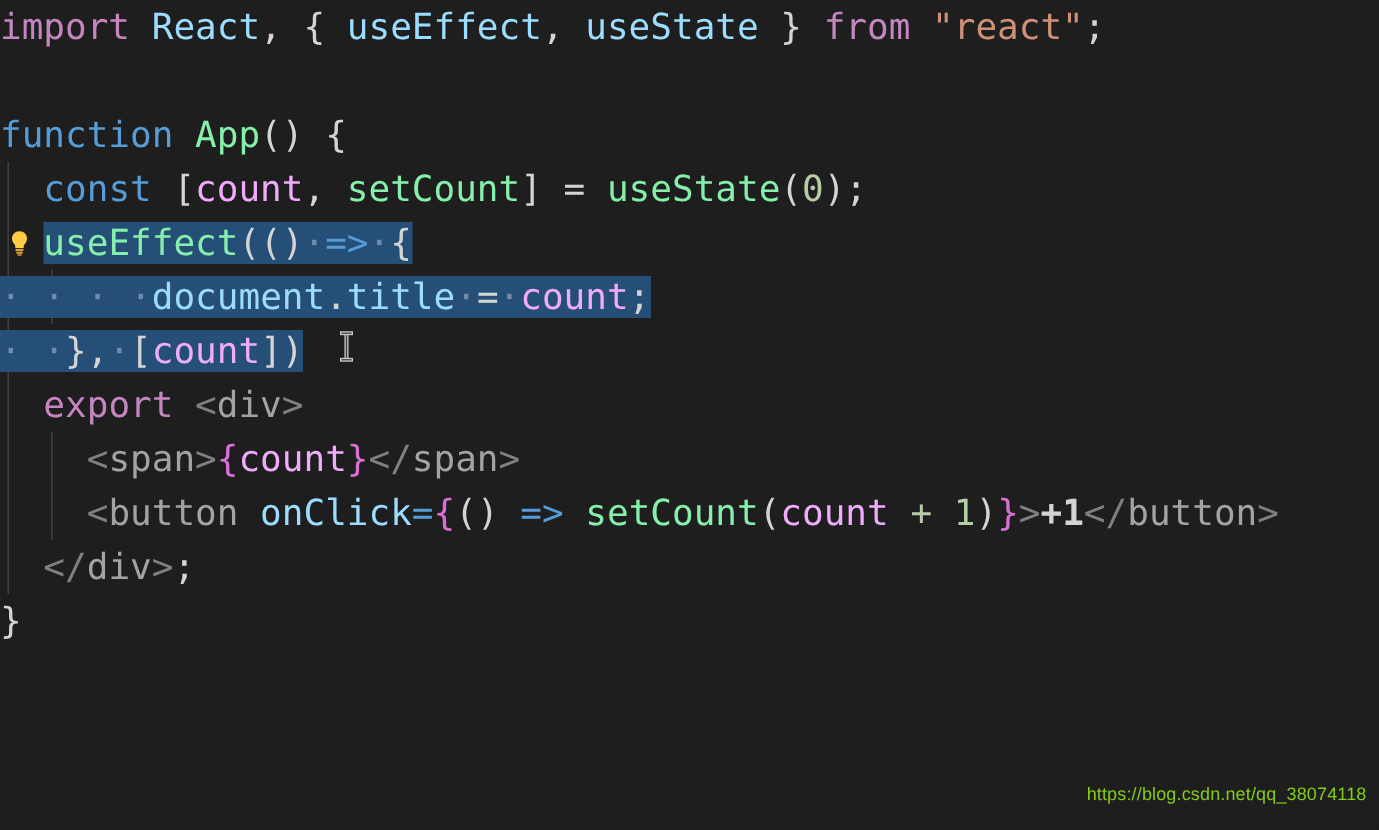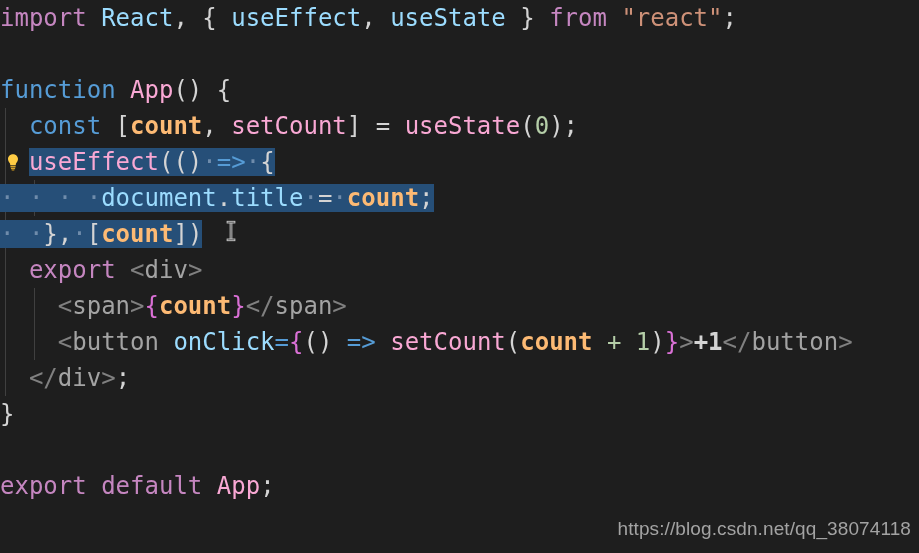--- a/index.html
+++ b/index.html
@@ -32,22 +32,22 @@
     line-height: 36px;
     white-space: pre;
     padding-left: 0px;
     color: #d4d4d4;
   }
   
   .k-import   { color: #c586c0; }   
   .k-ctrl     { color: #c586c0; }
   .k-decl     { color: #569cd6; text-align: center; }   
   .k-ident    { color: #9cdcfe; }   
-  .k-func     { color: #f9a8d4; }   
-  .k-teal     { color: #fdba74; font-weight: bold; }   
+  .k-func     { color: #86efac; }   
+  .k-teal     { color: #f0abfc; }   
   .k-str      { color: #ce9178; }   
   .k-num      { color: #b5cea8; }   
   .k-plain    { color: #d4d4d4; }   
   .k-brace    { color: #da70d6; }   
   .k-tag      { color: #a3a3a3; }   
   .k-angle    { color: #808080; }   
   .k-arrow    { color: #569cd6; }
   .k-text     { color: #d4d4d4; font-weight: bold; }  
 
   
@@ -79,22 +79,22 @@
     top: 216px;
     width: 14px;
     height: 22px;
   }
   
   .watermark {
     position: absolute;
     right: 8px;
     bottom: 6px;
     font-family: "Liberation Sans", sans-serif;
-    font-size: 19px;
-    color: #a3a3a3;
+    font-size: 12px;
+    color: #84cc16;
     letter-spacing: 0.1px;
   }
 </style>
 </head>
 <body>
 
 <div id="editor">
 
   <div class="indent-guide" style="left:5px; top:108px; height:36px;"></div>
   <div class="indent-guide" style="left:5px; top:144px; height:36px;"></div>
@@ -129,21 +129,20 @@
     <div class="line"><span class="k-plain">    </span><span class="k-angle">&lt;</span><span class="k-tag">span</span><span class="k-angle">&gt;</span><span class="k-brace">{</span><span class="k-teal">count</span><span class="k-brace">}</span><span class="k-angle">&lt;/</span><span class="k-tag">span</span><span class="k-angle">&gt;</span></div>
 
     <div class="line"><span class="k-plain">    </span><span class="k-angle">&lt;</span><span class="k-tag">button</span><span class="k-plain"> </span><span class="k-ident">onClick</span><span class="k-arrow">=</span><span class="k-brace">{</span><span class="k-plain">()</span><span class="k-plain"> </span><span class="k-arrow">=&gt;</span><span class="k-plain"> </span><span class="k-func">setCount</span><span class="k-plain">(</span><span class="k-teal">count</span><span class="k-plain"> </span><span class="k-num">+</span><span class="k-plain"> </span><span class="k-num">1</span><span class="k-plain">)</span><span class="k-brace">}</span><span class="k-angle">&gt;</span><span class="k-text">+1</span><span class="k-angle">&lt;/</span><span class="k-tag">button</span><span class="k-angle">&gt;</span></div>
 
     <div class="line"><span class="k-plain">  </span><span class="k-angle">&lt;/</span><span class="k-tag">div</span><span class="k-angle">&gt;</span><span class="k-plain">;</span></div>
 
     <div class="line"><span class="k-plain">}</span></div>
 
     <div class="line">&nbsp;</div>
 
-    <div class="line"><span class="k-import">export</span><span class="k-plain"> </span><span class="k-import">default</span><span class="k-plain"> </span><span class="k-func">App</span><span class="k-plain">;</span></div>
 
   </div>
 
   <div class="lightbulb">
     <svg width="16" height="18" viewBox="0 0 16 18" xmlns="http://www.w3.org/2000/svg">
       <path d="M8 1.2 C4.9 1.2 3.0 3.4 3.0 6.0 C3.0 7.9 4.1 9.2 5.0 10.4 L5.3 12.3 L10.7 12.3 L11.0 10.4 C11.9 9.2 13.0 7.9 13.0 6.0 C13.0 3.4 11.1 1.2 8 1.2 Z" fill="#ffcc44"></path>
       <rect x="5.4" y="12.9" width="5.2" height="1.5" fill="#d4a32c"></rect>
       <rect x="5.9" y="14.8" width="4.2" height="1.4" fill="#d4a32c"></rect>
       <rect x="6.7" y="16.4" width="2.6" height="1.2" fill="#b8891f"></rect>
     </svg>

